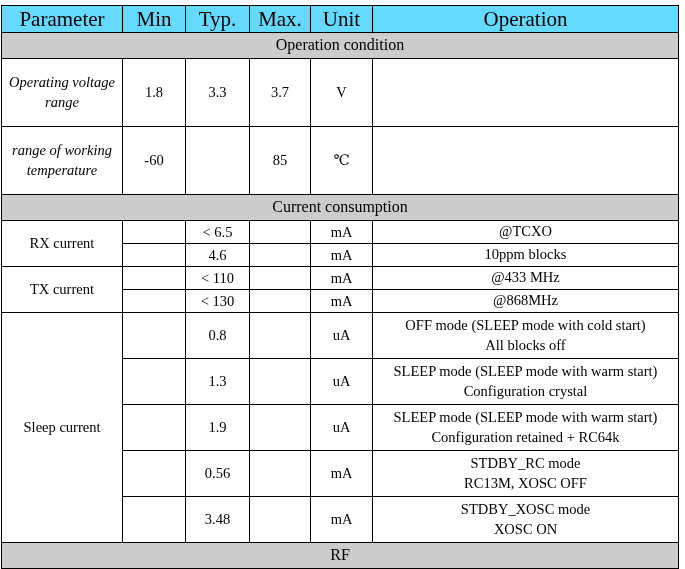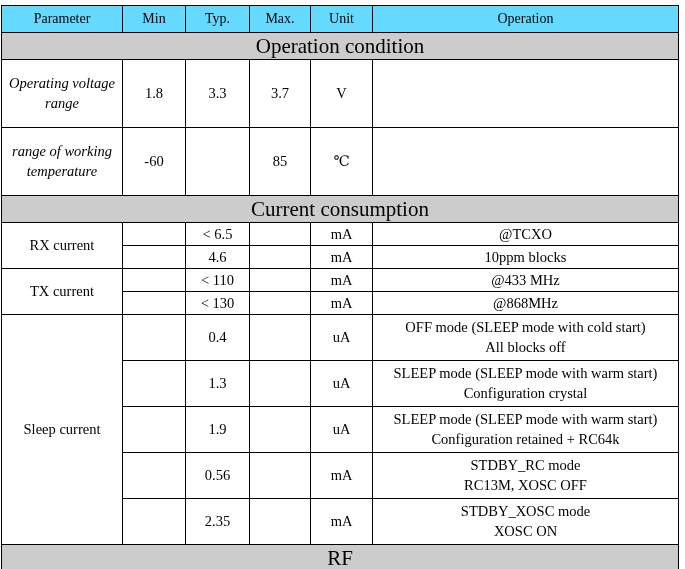--- a/index.html
+++ b/index.html
@@ -39,30 +39,30 @@
     padding: 1px 2px;
     text-align: center;
     vertical-align: middle;
     font-weight: normal;
   }
 
   
   tr.header-row th {
     background: #66d9ff;
     font-weight: bold;
-    font-size: 14px;
+    font-size: 21px;
     height: 24px;
     padding: 0 2px;
   }
 
   
   td.section-row {
     background: #cccccc;
     height: 23px;
-    font-size: 21px;
+    font-size: 16px;
     padding: 0 2px;
   }
 
   
   td.param-center {
     text-align: center;
     line-height: 1.35;
     font-style: italic;
   }
   td.param-left {
@@ -177,21 +177,21 @@
         <td></td>
         <td>mA</td>
         <td class="cond">
           <div>@868MHz</div>
         </td>
       </tr>
 
       <tr class="h-sleep">
         <td class="param-left" rowspan="5">Sleep current</td>
         <td></td>
-        <td>0.4</td>
+        <td>0.8</td>
         <td></td>
         <td>uA</td>
         <td class="cond">
           <div>OFF mode (SLEEP mode with cold start)</div>
           <div>All blocks off</div>
         </td>
       </tr>
       <tr class="h-sleep">
         <td></td>
         <td>1.3</td>
@@ -217,21 +217,21 @@
         <td>0.56</td>
         <td></td>
         <td>mA</td>
         <td class="cond">
           <div>STDBY_RC mode</div>
           <div>RC13M, XOSC OFF</div>
         </td>
       </tr>
       <tr class="h-last">
         <td></td>
-        <td>2.35</td>
+        <td>3.48</td>
         <td></td>
         <td>mA</td>
         <td class="cond">
           <div>STDBY_XOSC mode</div>
           <div>XOSC ON</div>
         </td>
       </tr>
 
       <tr>
         <td class="section-row" colspan="6">RF</td>

